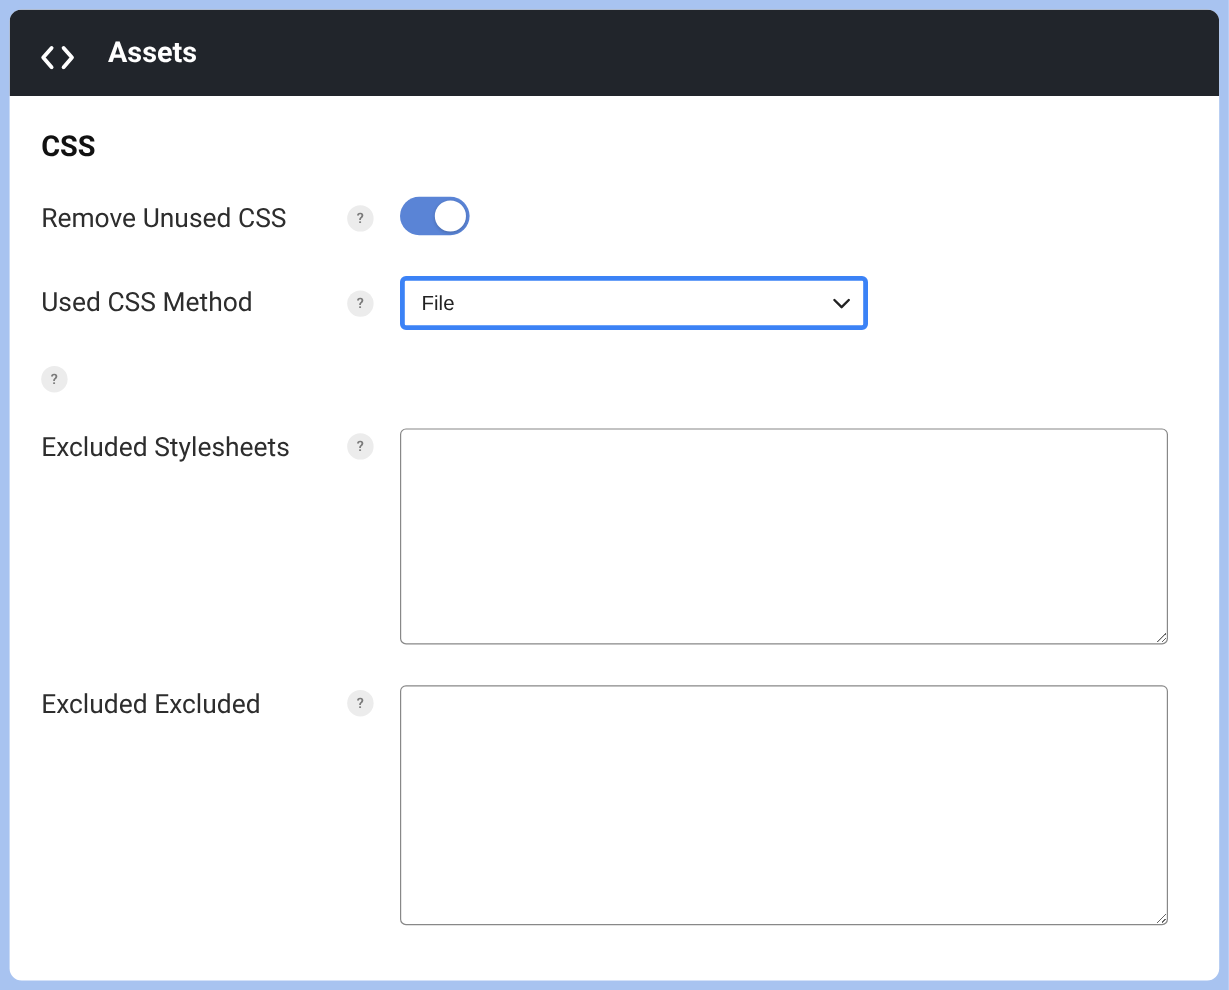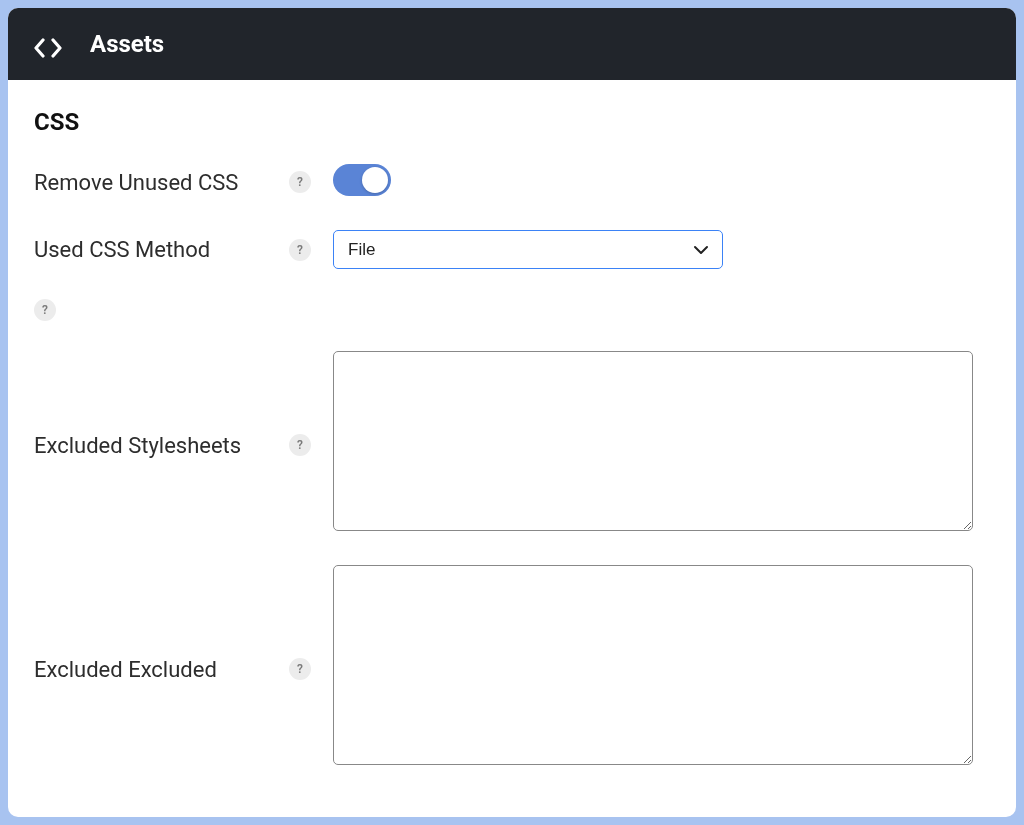--- a/index.html
+++ b/index.html
@@ -37,21 +37,21 @@
       overflow: auto;
     }
     .section-title {
       font-size: 24px;
       font-weight: 700;
       color: #111;
       margin-bottom: 28px;
     }
     .row {
       display: flex;
-      align-items: center;
+      align-items: flex-start;
       margin-bottom: 30px;
     }
     .row.toggle-row { align-items: center; }
     .row.select-row { align-items: center; }
     .label-col {
       width: 255px;
       color: #2d2d2d;
       font-size: 22px;
       padding-top: 4px;
     }
@@ -108,21 +108,21 @@
     }
     .select select {
       -webkit-appearance: none;
       -moz-appearance: none;
       appearance: none;
       width: 100%;
       padding: 9px 40px 9px 14px;
       font-size: 17px;
       color: #222;
       background: #fff;
-      border: 1px solid #3b82f6;
+      border: 4px solid #3b82f6;
       border-radius: 5px;
       cursor: pointer;
     }
     .select .chevron {
       position: absolute;
       right: 14px;
       top: 50%;
       transform: translateY(-50%);
       pointer-events: none;
     }

